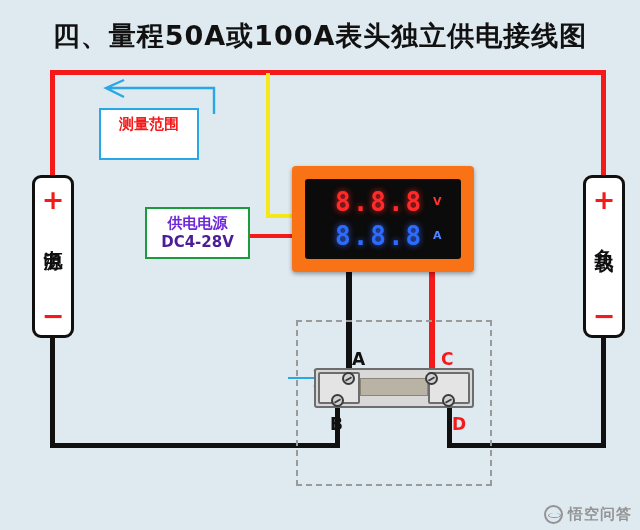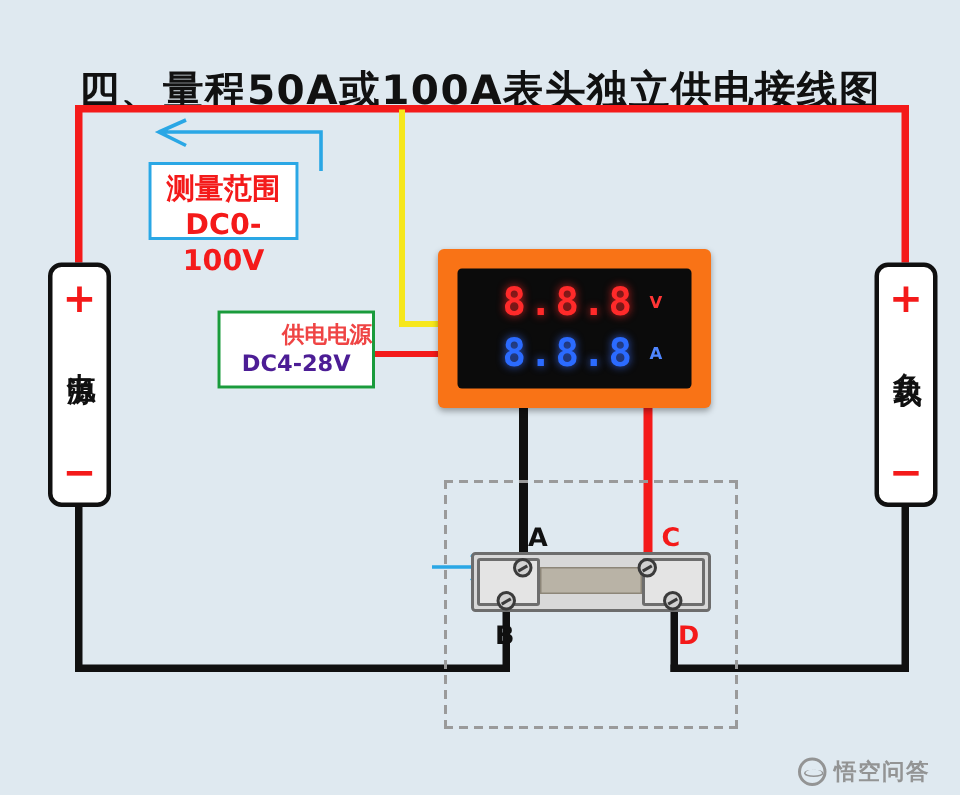--- a/index.html
+++ b/index.html
@@ -18,21 +18,20 @@
   
   .title{
     position:absolute;
     left:0;top:18px;width:640px;
     text-align:center;
     font-size:27px;
     font-weight:bold;
     color:#111111;
     letter-spacing:1px;
     font-family:"DejaVu Sans","Liberation Sans",sans-serif;
-    margin-top:24px;
   }
   
   .wire{position:absolute;}
   .red{background:#f41a1a;}
   .black{background:#101010;}
   .yellow{background:#f6e71c;}
   
   .term-box{
     position:absolute;
     background:#ffffff;
@@ -66,21 +65,21 @@
     border:2px solid #2aa7e5;
     box-sizing:border-box;
     color:#f41a1a;
     font-weight:bold;
     text-align:center;
     line-height:1.25;
   }
   .callout.green{
     border-color:#1a9b3c;
   }
-  .callout.green .l1{color:#ef4444;text-align:right;}
+  .callout.green .l1{color:#6d28d9;}
   .callout.green .l2{color:#4c1d95;}
   .callout .l1,.callout .l2{display:block;}
   
   .meter-outer{
     position:absolute;
     background:#f97316;
     border-radius:4px;
     box-shadow:0 2px 4px rgba(0,0,0,.35);
   }
   .meter-screen{
@@ -149,21 +148,21 @@
   }
   .node-lbl{
     position:absolute;
     font-size:17px;
     font-weight:bold;
     color:#101010;
   }
   
   .watermark{
     position:absolute;
-    right:20px;bottom:6px;
+    right:8px;bottom:6px;
     display:flex;
     align-items:center;
     gap:5px;
     opacity:.92;
   }
   .wm-icon{
     width:19px;height:19px;
     border-radius:50%;
     border:2px solid #8d8d8d;
     box-sizing:border-box;
@@ -220,23 +219,22 @@
     <div class="term-sign term-plus" style="top:8px;">+</div>
     <div class="term-label" style="top:46px;">
       <span style="writing-mode:vertical-rl;display:inline-block;letter-spacing:3px;">负载</span>
     </div>
     <div class="term-sign term-minus" style="top:124px;">−</div>
   </div>
 
   <svg width="120" height="40" style="position:absolute;left:100px;top:78px;">
     <path d="M114,36 L114,10 L6,10 L24,2 L6,10 L24,19" fill="none" stroke="#2aa7e5" stroke-width="2.4"></path>
   </svg>
-  <div class="callout" style="left:99px;top:108px;width:100px;height:52px;padding-top:5px;font-size:19px;">
+  <div class="callout" style="left:99px;top:108px;width:100px;height:52px;padding-top:5px;font-size:15px;">
     <span class="l1">测量范围</span>
-    <span class="l2">DC0-100V</span>
   </div>
 
   <div class="callout green" style="left:145px;top:207px;width:105px;height:52px;padding-top:5px;font-size:15px;">
     <span class="l1">供电电源</span>
     <span class="l2">DC4-28V</span>
   </div>
 
   <svg width="60" height="36" style="position:absolute;left:286px;top:364px;">
     <path d="M2,14 L40,14 L28,6 L40,14 L28,23" fill="none" stroke="#2aa7e5" stroke-width="2.2"></path>
   </svg>

